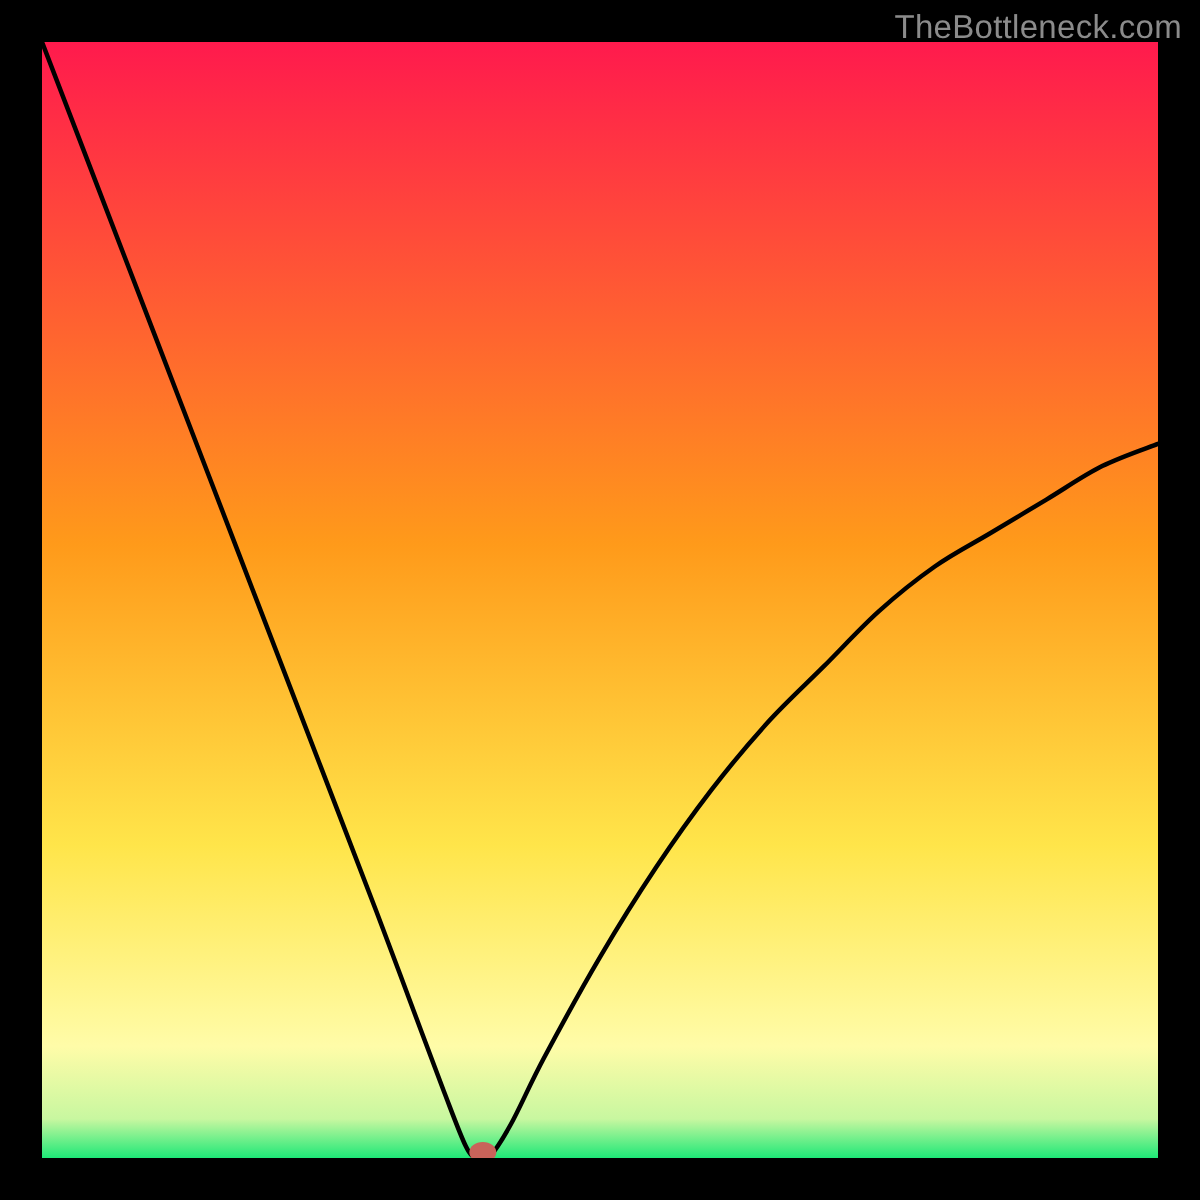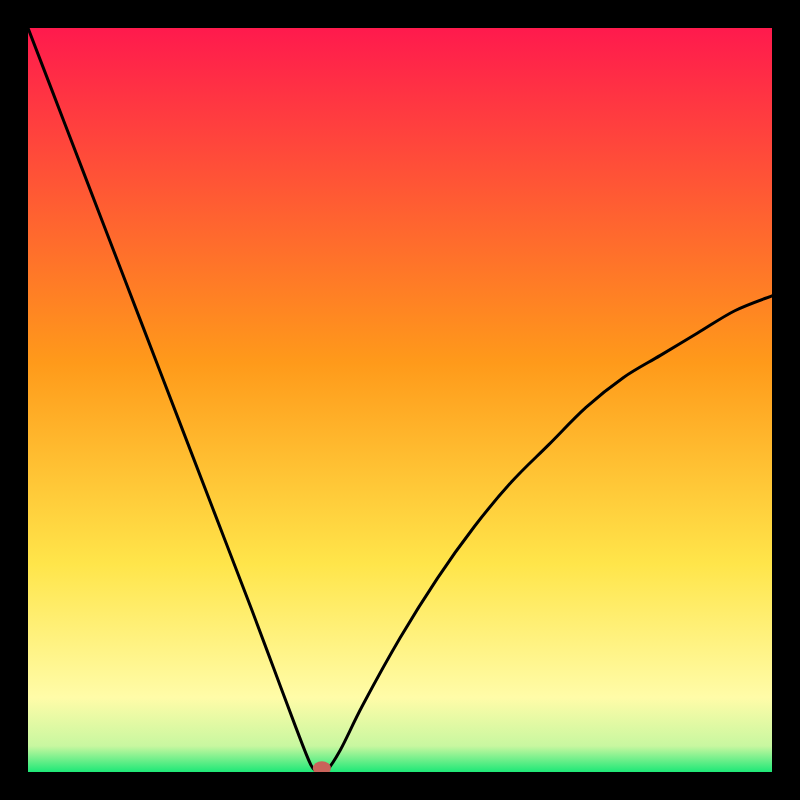--- a/index.html
+++ b/index.html
@@ -57,13 +57,14 @@
             <stop offset="96.5%" stop-color="#c8f7a0"></stop>
             <stop offset="100%" stop-color="#1ee877"></stop>
           </linearGradient>
       </defs>
       <rect x="0" y="0" width="744" height="744" fill="url(#bg-grad)"></rect>
       <path id="curve" fill="none" stroke="#000" stroke-width="3" stroke-linecap="round" stroke-linejoin="round" d="M 0 0 C 6.2 16.120000000000005 24.800000000000004 64.48000000000002 37.2 96.72000000000003 C 49.6 128.96000000000004 62.00000000000001 161.20000000000005 74.4 193.44000000000005 C 86.80000000000001 225.68000000000006 99.19999999999999 257.92 111.6 290.16 C 124 322.40000000000003 136.4 354.64 148.8 386.88 C 161.20000000000002 419.12 173.6 451.36 186 483.6 C 198.4 515.84 213.27999999999997 554.28 223.2 580.3199999999999 C 233.12 606.3599999999999 238.08 620 245.52 639.84 C 252.96 659.6800000000001 261.64 683.24 267.84 699.36 C 274.03999999999996 715.48 279 729.1199999999999 282.72 736.56 C 286.44000000000005 744 287.68 742.76 290.16 744 C 292.64000000000004 745.24 293.88000000000005 747.72 297.6 744 C 301.32 740.28 306.28 732.8399999999999 312.47999999999996 721.68 C 318.67999999999995 710.52 324.88 695.64 334.8 677.04 C 344.72 658.4399999999999 359.6 631.1600000000001 372 610.08 C 384.4 589 396.80000000000007 569.16 409.20000000000005 550.56 C 421.6 531.9599999999999 434 514.6 446.4 498.48 C 458.79999999999995 482.36 471.20000000000005 467.47999999999996 483.6 453.84 C 496 440.2 508.4 429.03999999999996 520.8 416.64 C 533.1999999999999 404.24 545.6 390.6 558 379.44 C 570.4 368.28 582.8000000000001 358.36 595.2 349.68 C 607.6 341 620 334.79999999999995 632.4 327.35999999999996 C 644.8 319.91999999999996 657.2 312.48 669.6 305.04 C 682 297.6 694.4 288.92 706.8 282.72 C 719.1999999999999 276.52000000000004 737.8 270.32 744 267.84"></path>
       <ellipse id="marker" rx="9" ry="7" fill="#c9635a" cx="293.88" cy="740.28"></ellipse>
     </svg>
   </div>
 
+  <div class="watermark">TheBottleneck.com</div>
 </div>
 
 </body></html>

